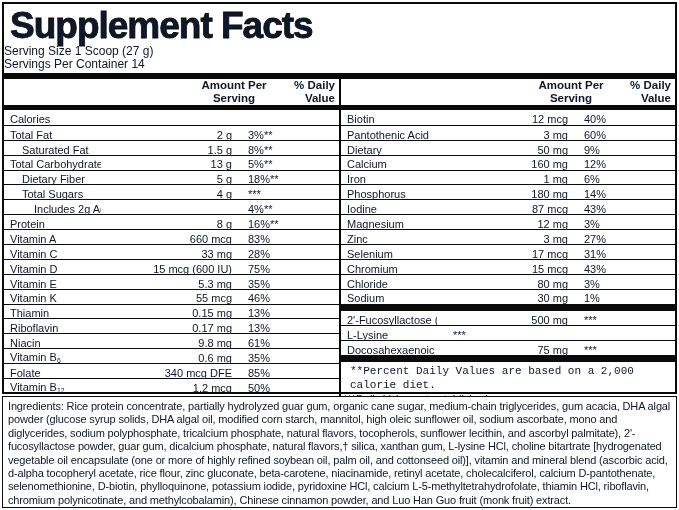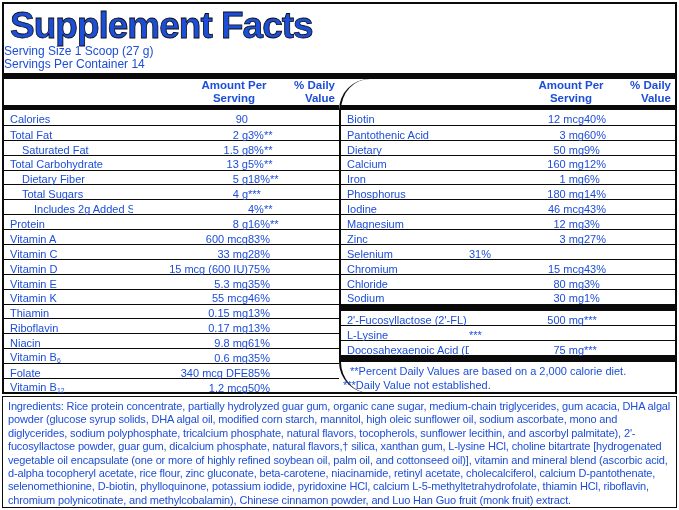--- a/index.html
+++ b/index.html
@@ -1,55 +1,55 @@
 <!DOCTYPE html>
 <html><head>
 <meta charset="utf-8">
 <style>
   html,body{margin:0;padding:0;background:#fff;}
   .stage{
-    position:relative;width:679px;height:510px;background:#fff;color:#1d4ed8;
+    position:relative;width:679px;height:510px;background:#fff;color:#0f172a;
     font-family:"Liberation Sans","DejaVu Sans",sans-serif;overflow:hidden;
   }
   
   .facts{
     position:absolute;left:2px;top:2px;width:675px;height:392px;
     border:2px solid #0a0a0a;box-sizing:border-box;background:#fff;
   }
   .facts-title{
     margin:2px 0 0 6px;font-size:37px;line-height:39px;font-weight:bold;
     letter-spacing:-1px;-webkit-text-stroke:0.8px #0a0a0a;white-space:nowrap;
   }
   .serving-line{font-size:12px;line-height:13px;}
   .bar{background:#0a0a0a;}
   .bar-top{height:6px;margin-top:2px;}
   .cols{display:flex;align-items:stretch;}
-  .col{width:337px;box-sizing:border-box;border-radius:31px;}
+  .col{width:337px;box-sizing:border-box;}
   .col-right{width:338px;border-left:2px solid #0a0a0a;}
   .col-header{position:relative;height:26px;font-weight:bold;font-size:11.5px;line-height:13px;}
   .hdr-amount{position:absolute;left:230px;top:0;transform:translateX(-50%);text-align:center;white-space:nowrap;}
   .hdr-pct{position:absolute;right:4px;top:0;text-align:right;white-space:nowrap;}
   .bar-subhdr{height:5px;}
   .bar-section{height:7px;}
   
   .row{
     display:grid;grid-template-columns:1fr 115px 87px;
     height:14.9px;line-height:14.3px;font-size:11px;
-    padding:4px 4px 0 6px;box-sizing:border-box;align-items:center;
+    padding:4px 4px 0 6px;box-sizing:border-box;align-items:center;gap:16px;
   }
   .rows .row + .row{border-top:1px solid #0a0a0a;}
   .cell{overflow:hidden;white-space:nowrap;}
   .cell.amount{text-align:right;}
   .cell.pct{text-align:left;}
   .row.indent1 .cell.name{padding-left:12px;}
   .row.indent2 .cell.name{padding-left:24px;}
   sub{font-size:0.62em;vertical-align:baseline;position:relative;top:2px;}
   
   .footnotes{font-size:11px;line-height:14px;padding:2px 4px 0 2px;}
-  .fn1{padding-left:7px;}
+  .fn1{padding-left:7px;font-family:Liberation Mono, monospace;}
   
   .ingredients-box{
     position:absolute;left:2px;top:396px;width:675px;height:112px;
     border:1.5px solid #0a0a0a;box-sizing:border-box;background:#fff;
     padding:3px 5px 0 5px;
   }
   .ingredients{
     margin:0;font-size:11px;line-height:13.4px;letter-spacing:-0.15px;text-align:left;
   }
 </style>
@@ -75,21 +75,20 @@
           </div>
           <div class="hdr-pct">
             <div>% Daily</div>
             <div>Value</div>
           </div>
         </div>
         <div class="bar bar-subhdr"></div>
         <div class="rows">
   <div class="row">
     <span class="cell name">Calories</span>
-    <span class="cell amount">90</span>
     <span class="cell pct"></span>
   </div>
 
   <div class="row">
     <span class="cell name">Total Fat</span>
     <span class="cell amount">2 g</span>
     <span class="cell pct">3%**</span>
   </div>
 
   <div class="row indent1">
@@ -123,21 +122,21 @@
   </div>
 
   <div class="row">
     <span class="cell name">Protein</span>
     <span class="cell amount">8 g</span>
     <span class="cell pct">16%**</span>
   </div>
 
   <div class="row">
     <span class="cell name">Vitamin A</span>
-    <span class="cell amount">600 mcg</span>
+    <span class="cell amount">660 mcg</span>
     <span class="cell pct">83%</span>
   </div>
 
   <div class="row">
     <span class="cell name">Vitamin C</span>
     <span class="cell amount">33 mg</span>
     <span class="cell pct">28%</span>
   </div>
 
   <div class="row">
@@ -240,38 +239,39 @@
   </div>
 
   <div class="row">
     <span class="cell name">Phosphorus</span>
     <span class="cell amount">180 mg</span>
     <span class="cell pct">14%</span>
   </div>
 
   <div class="row">
     <span class="cell name">Iodine</span>
-    <span class="cell amount">46 mcg</span>
+    <span class="cell amount">87 mcg</span>
     <span class="cell pct">43%</span>
   </div>
 
   <div class="row">
     <span class="cell name">Magnesium</span>
     <span class="cell amount">12 mg</span>
     <span class="cell pct">3%</span>
   </div>
 
   <div class="row">
     <span class="cell name">Zinc</span>
     <span class="cell amount">3 mg</span>
     <span class="cell pct">27%</span>
   </div>
 
   <div class="row">
     <span class="cell name">Selenium</span>
+    <span class="cell amount">17 mcg</span>
     <span class="cell pct">31%</span>
   </div>
 
   <div class="row">
     <span class="cell name">Chromium</span>
     <span class="cell amount">15 mcg</span>
     <span class="cell pct">43%</span>
   </div>
 
   <div class="row">

